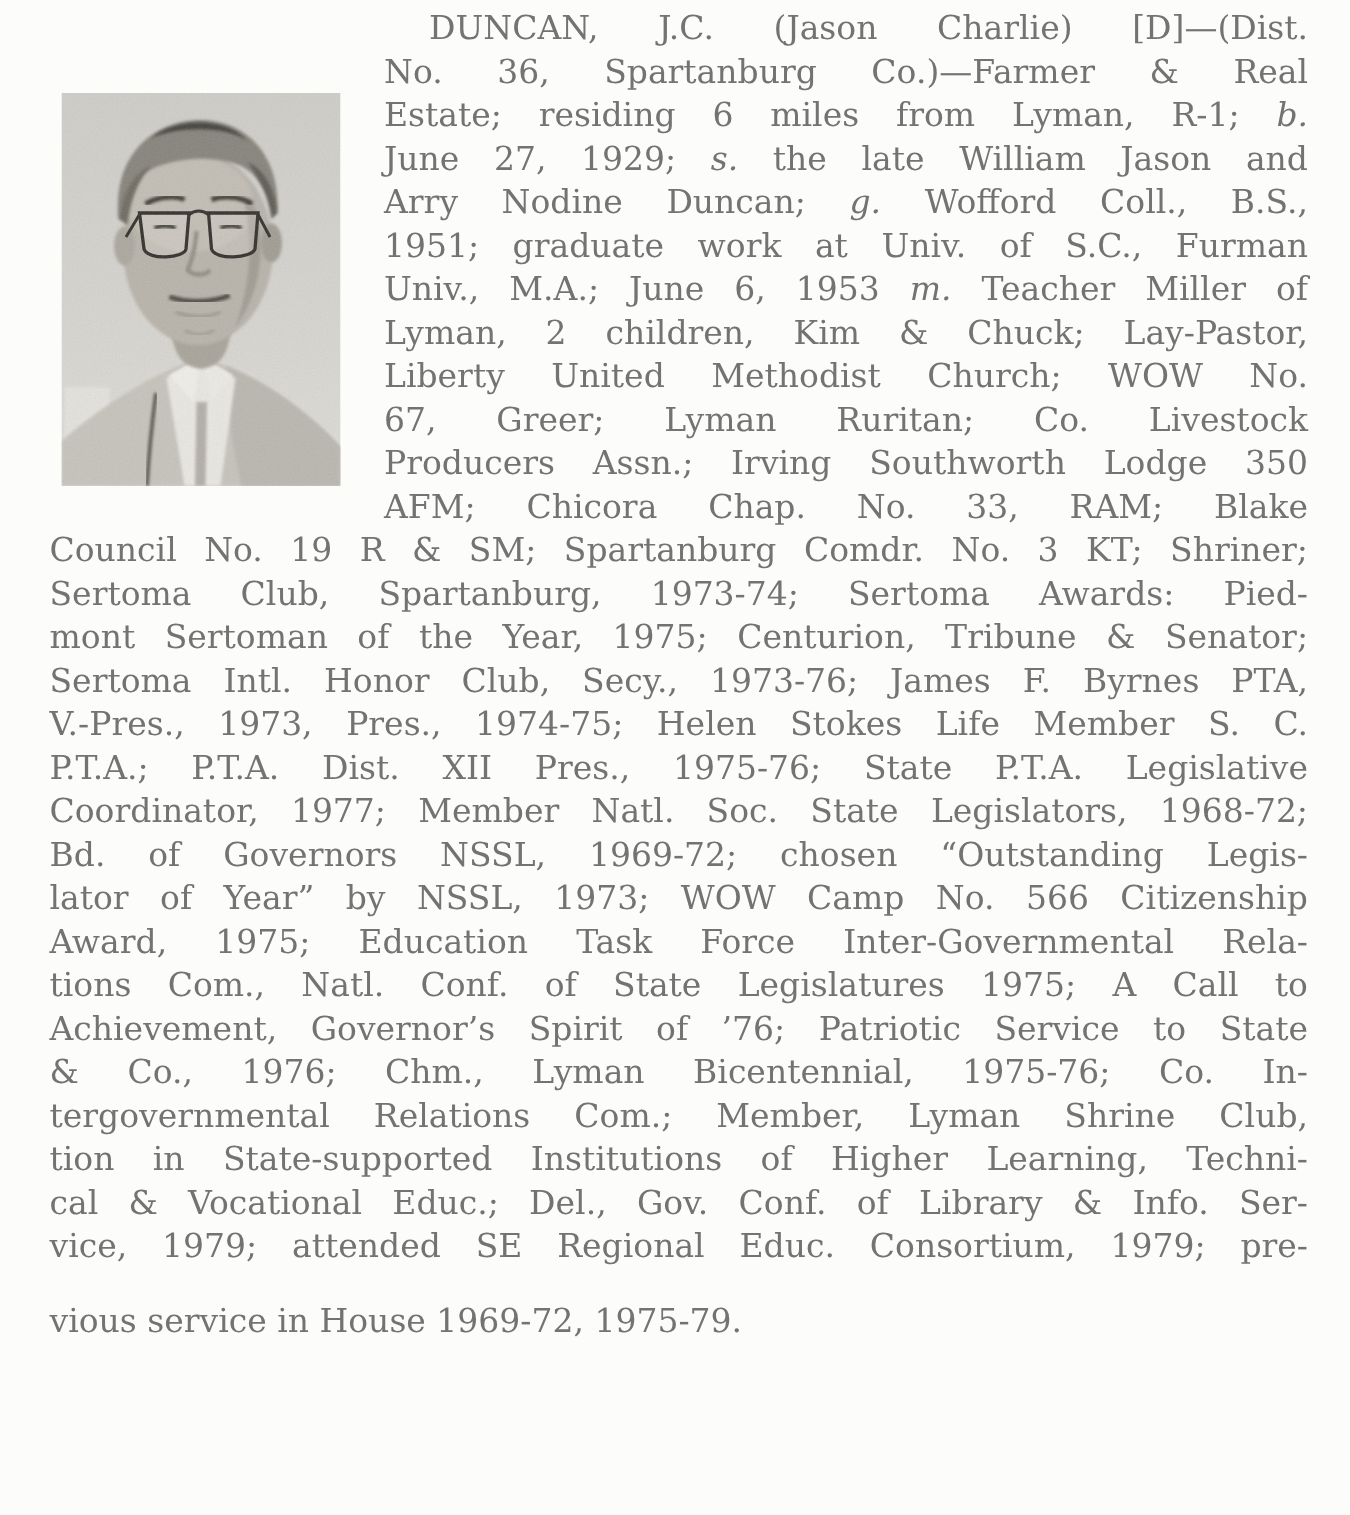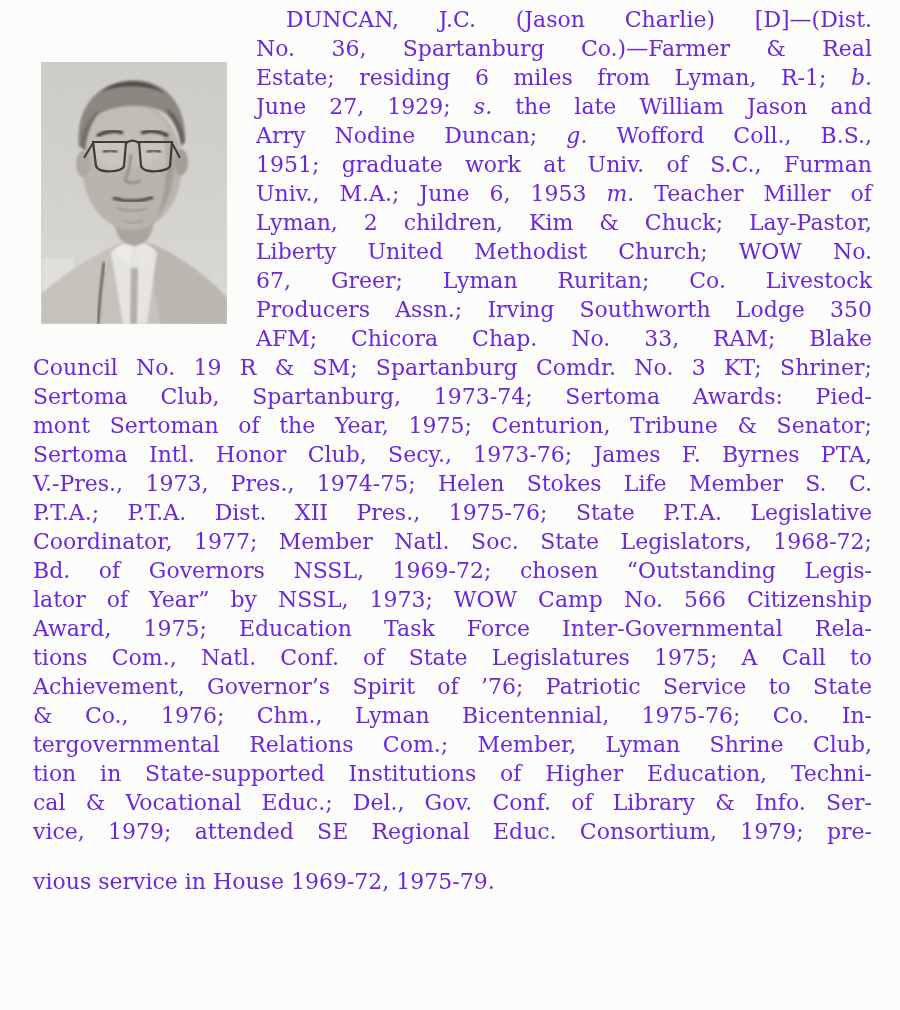--- a/index.html
+++ b/index.html
@@ -5,21 +5,21 @@
   html,body { margin:0; padding:0; background:#ffffff; }
   .page {
     position:relative;
     width:900px; height:1010px;
     box-sizing:border-box;
     padding:5px 28px 0 33px;
     background:#fcfcfa;
     font-family:"DejaVu Serif", serif;
     font-size:22px;
     line-height:29px;
-    color:#6d28d9;
+    color:#737373;
     overflow:hidden;
   }
   .photo-float {
     float:left;
     width:223px;
     height:333px;
   }
   .photo-frame {
     margin:57px 0 0 8px;
     width:186px;
@@ -132,19 +132,19 @@
       <div class="bio-line"><span>V.-Pres., 1973, Pres., 1974-75; Helen Stokes Life Member S. C.</span></div>
       <div class="bio-line"><span>P.T.A.; P.T.A. Dist. XII Pres., 1975-76; State P.T.A. Legislative</span></div>
       <div class="bio-line"><span>Coordinator, 1977; Member Natl. Soc. State Legislators, 1968-72;</span></div>
       <div class="bio-line"><span>Bd. of Governors NSSL, 1969-72; chosen “Outstanding Legis-</span></div>
       <div class="bio-line"><span>lator of Year” by NSSL, 1973; WOW Camp No. 566 Citizenship</span></div>
       <div class="bio-line"><span>Award, 1975; Education Task Force Inter-Governmental Rela-</span></div>
       <div class="bio-line"><span>tions Com., Natl. Conf. of State Legislatures 1975; A Call to</span></div>
       <div class="bio-line"><span>Achievement, Governor’s Spirit of ’76; Patriotic Service to State</span></div>
       <div class="bio-line"><span>&amp; Co., 1976; Chm., Lyman Bicentennial, 1975-76; Co. In-</span></div>
       <div class="bio-line"><span>tergovernmental Relations Com.; Member, Lyman Shrine Club,</span></div>
-      <div class="bio-line"><span>tion in State-supported Institutions of Higher Education, Techni-</span></div>
+      <div class="bio-line"><span>tion in State-supported Institutions of Higher Learning, Techni-</span></div>
       <div class="bio-line"><span>cal &amp; Vocational Educ.; Del., Gov. Conf. of Library &amp; Info. Ser-</span></div>
       <div class="bio-line"><span>vice, 1979; attended SE Regional Educ. Consortium, 1979; pre-</span></div>
       <div class="bio-line last"><span>vious service in House 1969-72, 1975-79.</span></div>
     </div>
 
 </div>
 
 </body></html>

